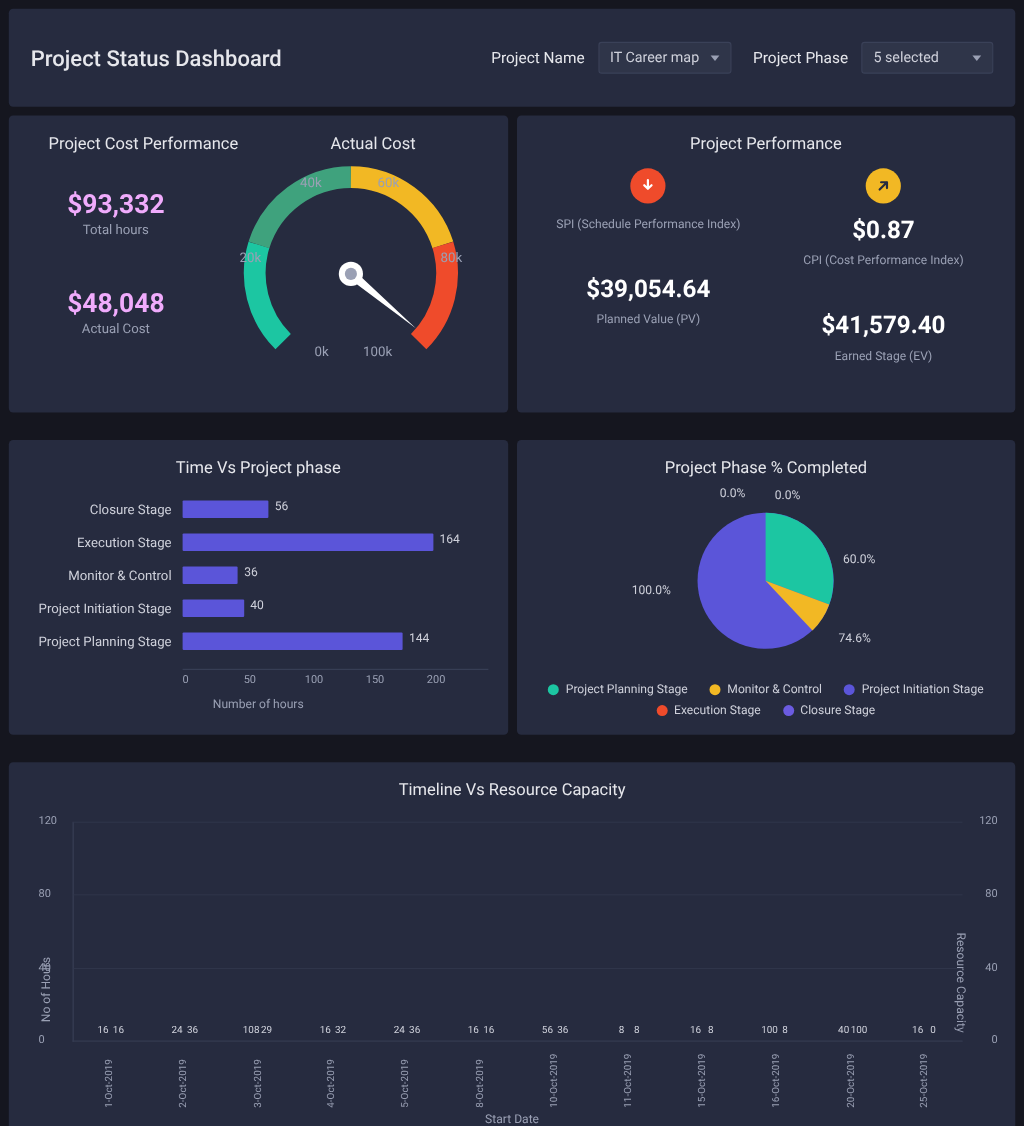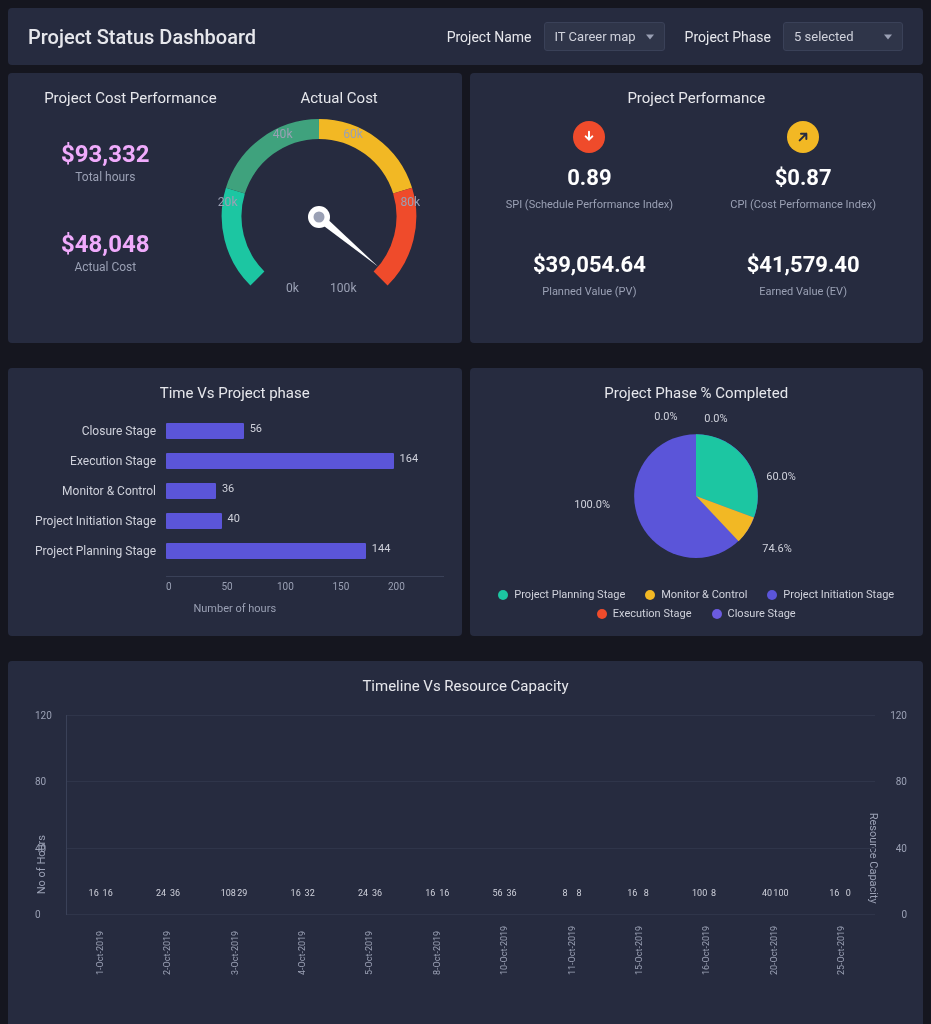--- a/index.html
+++ b/index.html
@@ -6,21 +6,21 @@
     body {
       background: #15161f;
       font-family: -apple-system, BlinkMacSystemFont, "Segoe UI", Roboto, sans-serif;
       color: #e6e7ec;
       width: 931px;
       padding: 8px;
     }
     .header {
       background: #262b3f;
       border-radius: 4px;
-      padding: 14px 20px;
+      padding: 30px 20px;
       display: flex;
       align-items: center;
       gap: 20px;
       margin-bottom: 8px;
     }
     .header h1 {
       font-size: 20px;
       font-weight: 500;
       flex: 1;
     }
@@ -92,21 +92,21 @@
     .pie svg { width:180px; height:180px; margin-left:10px; margin-top:-10px; }
     .pie-lbl { position:absolute; font-size:11px; color:#cfd1db; white-space:nowrap; }
     .legend { display:flex; flex-wrap:wrap; gap:6px 20px; margin-top:12px; justify-content:center; padding:0 10px; }
     .legend-item { display:flex; align-items:center; gap:6px; font-size:11px; color:#cfd1db; }
     .dot { width:10px; height:10px; border-radius:50%; }
     
     .timeline-chart { position:relative; height:200px; margin:20px 30px 0 40px; border-left:1px solid #3a4158; border-bottom:1px solid #3a4158; }
     .y-tick { position:absolute; left:-32px; font-size:10px; color:#9aa0b4; transform:translateY(-50%); }
     .y-tick-r { position:absolute; right:-32px; font-size:10px; color:#9aa0b4; transform:translateY(-50%); }
     .y-grid { position:absolute; left:0; right:0; border-top:1px solid #2f354a; }
-    .bars { position:absolute; bottom:12px; left:0; right:0; height:100%; display:flex; align-items:flex-end; justify-content:space-around; }
+    .bars { position:absolute; bottom:0; left:0; right:0; height:100%; display:flex; align-items:flex-end; justify-content:space-around; }
     .bar-group { display:flex; align-items:flex-end; gap:2px; position:relative; }
     .bar { width:12px; position:relative; }
     .bar-a { background:#5b55d9; }
     .bar-b { background:#1cc6a2; }
     .bar-lbl { position:absolute; top:-14px; left:50%; transform:translateX(-50%); font-size:9px; color:#cfd1db; }
     .x-labels { display:flex; justify-content:space-around; margin:6px 30px 0 40px; }
     .x-lbl { font-size:9px; color:#9aa0b4; transform:rotate(-90deg); transform-origin:top left; white-space:nowrap; width:10px; margin-top:54px; }
     .y-axis-lbl { position:absolute; left:4px; top:50%; transform:rotate(-90deg) translateX(20%); font-size:11px; color:#9aa0b4; }
     .y-axis-lbl-r { position:absolute; right:4px; top:50%; transform:rotate(90deg) translateX(-20%); font-size:11px; color:#9aa0b4; }
     .tl-card { position:relative; padding-bottom:20px; }
@@ -177,37 +177,36 @@
 
   <div class="card">
     <div class="card-title">Project Performance</div>
     <div class="perf-grid">
       <div class="perf-col">
         <div class="circ-icon circ-red">
           <svg width="16" height="16" viewBox="0 0 24 24">
               <path d="M12 4v12m0 0l-5-5m5 5l5-5" stroke="#fff" stroke-width="3" fill="none" stroke-linecap="round"></path>
             </svg>
         </div>
-        <div class="val-big">0.89</div>
         <div class="val-sub">SPI (Schedule Performance Index)</div>
         <div class="gap"></div>
         <div class="val-big">$39,054.64</div>
         <div class="val-sub">Planned Value (PV)</div>
       </div>
       <div class="perf-col">
         <div class="circ-icon circ-yellow">
           <svg width="16" height="16" viewBox="0 0 24 24">
               <path d="M7 17L17 7M17 7H9M17 7v8" stroke="#262b3f" stroke-width="3" fill="none" stroke-linecap="round"></path>
             </svg>
         </div>
         <div class="val-big">$0.87</div>
         <div class="val-sub">CPI (Cost Performance Index)</div>
         <div class="gap"></div>
         <div class="val-big">$41,579.40</div>
-        <div class="val-sub">Earned Value (EV)</div>
+        <div class="val-sub">Earned Stage (EV)</div>
       </div>
     </div>
   </div>
 </div>
 
 <div class="row">
 
   <div class="card">
     <div class="card-title">Time Vs Project phase</div>
     <div class="hbar" id="hbar">
@@ -422,20 +421,21 @@
       <div class="x-lbl">4-Oct-2019</div>
       <div class="x-lbl">5-Oct-2019</div>
       <div class="x-lbl">8-Oct-2019</div>
       <div class="x-lbl">10-Oct-2019</div>
       <div class="x-lbl">11-Oct-2019</div>
       <div class="x-lbl">15-Oct-2019</div>
       <div class="x-lbl">16-Oct-2019</div>
       <div class="x-lbl">20-Oct-2019</div>
       <div class="x-lbl">25-Oct-2019</div>
     </div>
+  <div class="axis-label" style="margin-top:-6px;">Start Date</div>
   <div class="legend-center">
     <div class="legend-item">
         <span class="dot" style="background:#5b55d9"></span>
         <span>Hours</span>
       </div>
     <div class="legend-item">
         <span class="dot" style="background:#1cc6a2"></span>
         <span>Resource Capacity</span>
       </div>
   </div>

